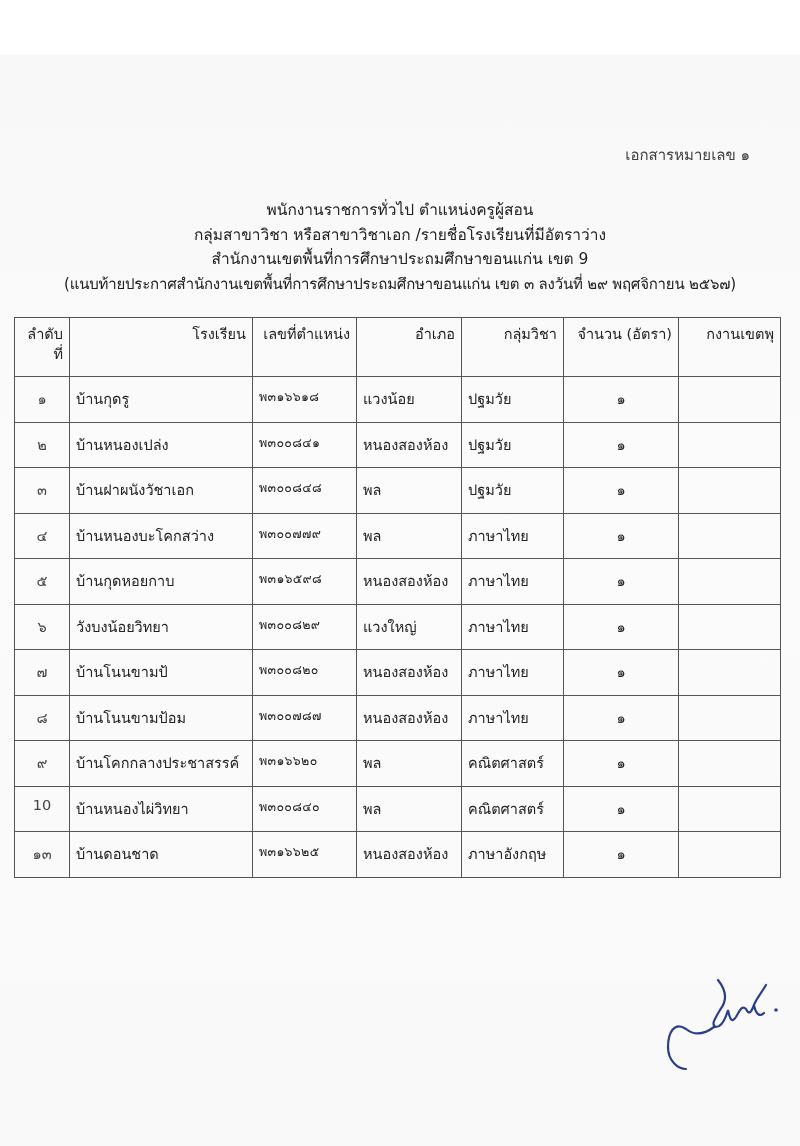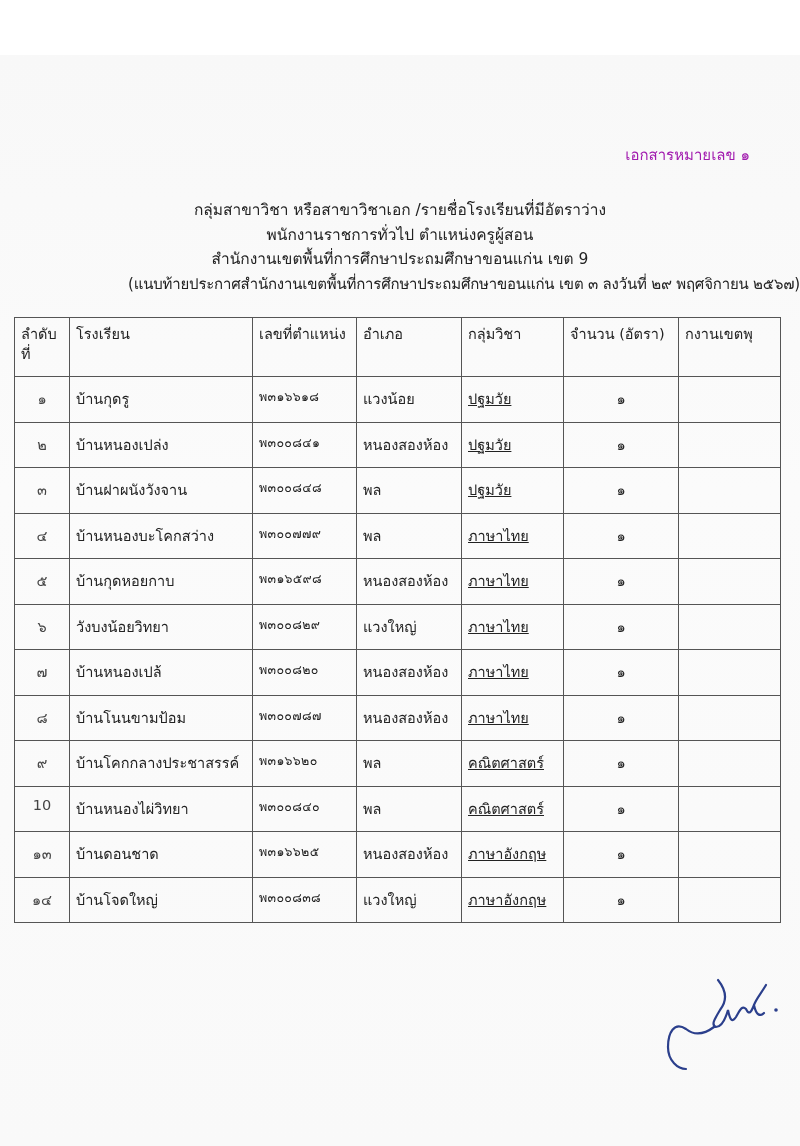--- a/index.html
+++ b/index.html
@@ -8,60 +8,60 @@
     background: #ffffff;
     font-family: "DejaVu Sans", "Liberation Sans", sans-serif;
     color: #222;
   }
   .page {
     position: absolute; left: 0; top: 55px; width: 800px; height: 1091px;
     background: linear-gradient(180deg, #f8f8f8 0%, #fbfbfb 40%, #f9f9f9 100%);
   }
   .doc-number {
     position: absolute; right: 50px; top: 143px;
-    font-size: 15px; color: #a21caf;
+    font-size: 15px; color: #404040;
   }
   .title-block {
     position: absolute; left: 0; width: 800px; top: 198px;
     text-align: center; font-size: 15.5px; color: #222; line-height: 24.5px;
   }
-  .title-block .sub { font-size: 15px; letter-spacing: -0.2px; text-align: right; }
+  .title-block .sub { font-size: 15px; letter-spacing: -0.2px; }
   table.main {
     position: absolute; left: 14px; top: 317px; width: 766px;
     border-collapse: collapse; table-layout: fixed;
     font-size: 14.5px; color: #222;
   }
   table.main th, table.main td {
     border: 1.2px solid #555;
     padding: 0 6px;
     vertical-align: top;
   }
   table.main th {
-    font-weight: normal; height: 52px; text-align: left;
+    font-weight: normal; height: 52px; text-align: right;
     padding-top: 6px; line-height: 20px;
   }
   table.main td { height: 45.5px; padding-top: 10px; box-sizing: border-box; }
   td.c-no, td.c-count { text-align: center; }
   td.c-no { color: #444; }
   td.c-pos { font-size: 12.5px; padding-top: 12px; letter-spacing: 0.3px; }
-  td.c-subj { padding-top: 6px; text-decoration: underline; }
+  td.c-subj { padding-top: 6px; }
   .signature {
     position: absolute; left: 656px; top: 965px; width: 130px; height: 110px;
   }
 </style>
 </head>
 <body>
 
 <div class="page"></div>
 
 <div class="doc-number">เอกสารหมายเลข ๑</div>
 
 <div class="title-block">
+  <div>พนักงานราชการทั่วไป ตำแหน่งครูผู้สอน</div>
   <div>กลุ่มสาขาวิชา หรือสาขาวิชาเอก /รายชื่อโรงเรียนที่มีอัตราว่าง</div>
-  <div>พนักงานราชการทั่วไป ตำแหน่งครูผู้สอน</div>
   <div>สำนักงานเขตพื้นที่การศึกษาประถมศึกษาขอนแก่น เขต 9</div>
   <div class="sub">(แนบท้ายประกาศสำนักงานเขตพื้นที่การศึกษาประถมศึกษาขอนแก่น เขต ๓  ลงวันที่ ๒๙ พฤศจิกายน ๒๕๖๗)</div>
 </div>
 
 <table class="main">
   <colgroup>
     <col style="width:55px">
     <col style="width:183px">
     <col style="width:104px">
     <col style="width:105px">
@@ -94,21 +94,21 @@
         <td class="c-no">๒</td>
         <td class="c-school">บ้านหนองเปล่ง</td>
         <td class="c-pos">พ๓๐๐๘๔๑</td>
         <td class="c-dist">หนองสองห้อง</td>
         <td class="c-subj">ปฐมวัย</td>
         <td class="c-count">๑</td>
         <td class="c-remark"></td>
       </tr>
       <tr>
         <td class="c-no">๓</td>
-        <td class="c-school">บ้านฝาผนังวังจาน</td>
+        <td class="c-school">บ้านฝาผนังวัชาเอก</td>
         <td class="c-pos">พ๓๐๐๘๔๘</td>
         <td class="c-dist">พล</td>
         <td class="c-subj">ปฐมวัย</td>
         <td class="c-count">๑</td>
         <td class="c-remark"></td>
       </tr>
       <tr>
         <td class="c-no">๔</td>
         <td class="c-school">บ้านหนองบะโคกสว่าง</td>
         <td class="c-pos">พ๓๐๐๗๗๙</td>
@@ -130,21 +130,21 @@
         <td class="c-no">๖</td>
         <td class="c-school">วังบงน้อยวิทยา</td>
         <td class="c-pos">พ๓๐๐๘๒๙</td>
         <td class="c-dist">แวงใหญ่</td>
         <td class="c-subj">ภาษาไทย</td>
         <td class="c-count">๑</td>
         <td class="c-remark"></td>
       </tr>
       <tr>
         <td class="c-no">๗</td>
-        <td class="c-school">บ้านหนองเปล้</td>
+        <td class="c-school">บ้านโนนขามป้</td>
         <td class="c-pos">พ๓๐๐๘๒๐</td>
         <td class="c-dist">หนองสองห้อง</td>
         <td class="c-subj">ภาษาไทย</td>
         <td class="c-count">๑</td>
         <td class="c-remark"></td>
       </tr>
       <tr>
         <td class="c-no">๘</td>
         <td class="c-school">บ้านโนนขามป้อม</td>
         <td class="c-pos">พ๓๐๐๗๘๗</td>
@@ -173,28 +173,19 @@
       </tr>
       <tr>
         <td class="c-no">๑๓</td>
         <td class="c-school">บ้านดอนชาด</td>
         <td class="c-pos">พ๓๑๖๖๒๕</td>
         <td class="c-dist">หนองสองห้อง</td>
         <td class="c-subj">ภาษาอังกฤษ</td>
         <td class="c-count">๑</td>
         <td class="c-remark"></td>
       </tr>
-      <tr>
-        <td class="c-no">๑๔</td>
-        <td class="c-school">บ้านโจดใหญ่</td>
-        <td class="c-pos">พ๓๐๐๘๓๘</td>
-        <td class="c-dist">แวงใหญ่</td>
-        <td class="c-subj">ภาษาอังกฤษ</td>
-        <td class="c-count">๑</td>
-        <td class="c-remark"></td>
-      </tr>
     </tbody>
 </table>
 
 <svg class="signature" viewBox="0 0 130 110">
   <path id="sig-path" d="M62 15 C 70 25, 72 35, 64 45 C 58 55, 55 60, 60 62 C 66 62, 70 52, 72 45 C 74 55, 76 58, 80 52 C 84 45, 86 40, 90 44 C 93 50, 95 48, 98 40 C 100 34, 104 30, 110 20 M 98 40 C 100 50, 104 52, 108 48 M 58 62 C 50 68, 40 72, 30 64 C 18 56, 12 68, 12 82 C 12 96, 22 104, 30 104" fill="none" stroke="#2b3f8c" stroke-width="2.2" stroke-linecap="round"></path>
   <circle cx="120" cy="45" r="1.8" fill="#2b3f8c"></circle>
 </svg>
 
 </body></html>

